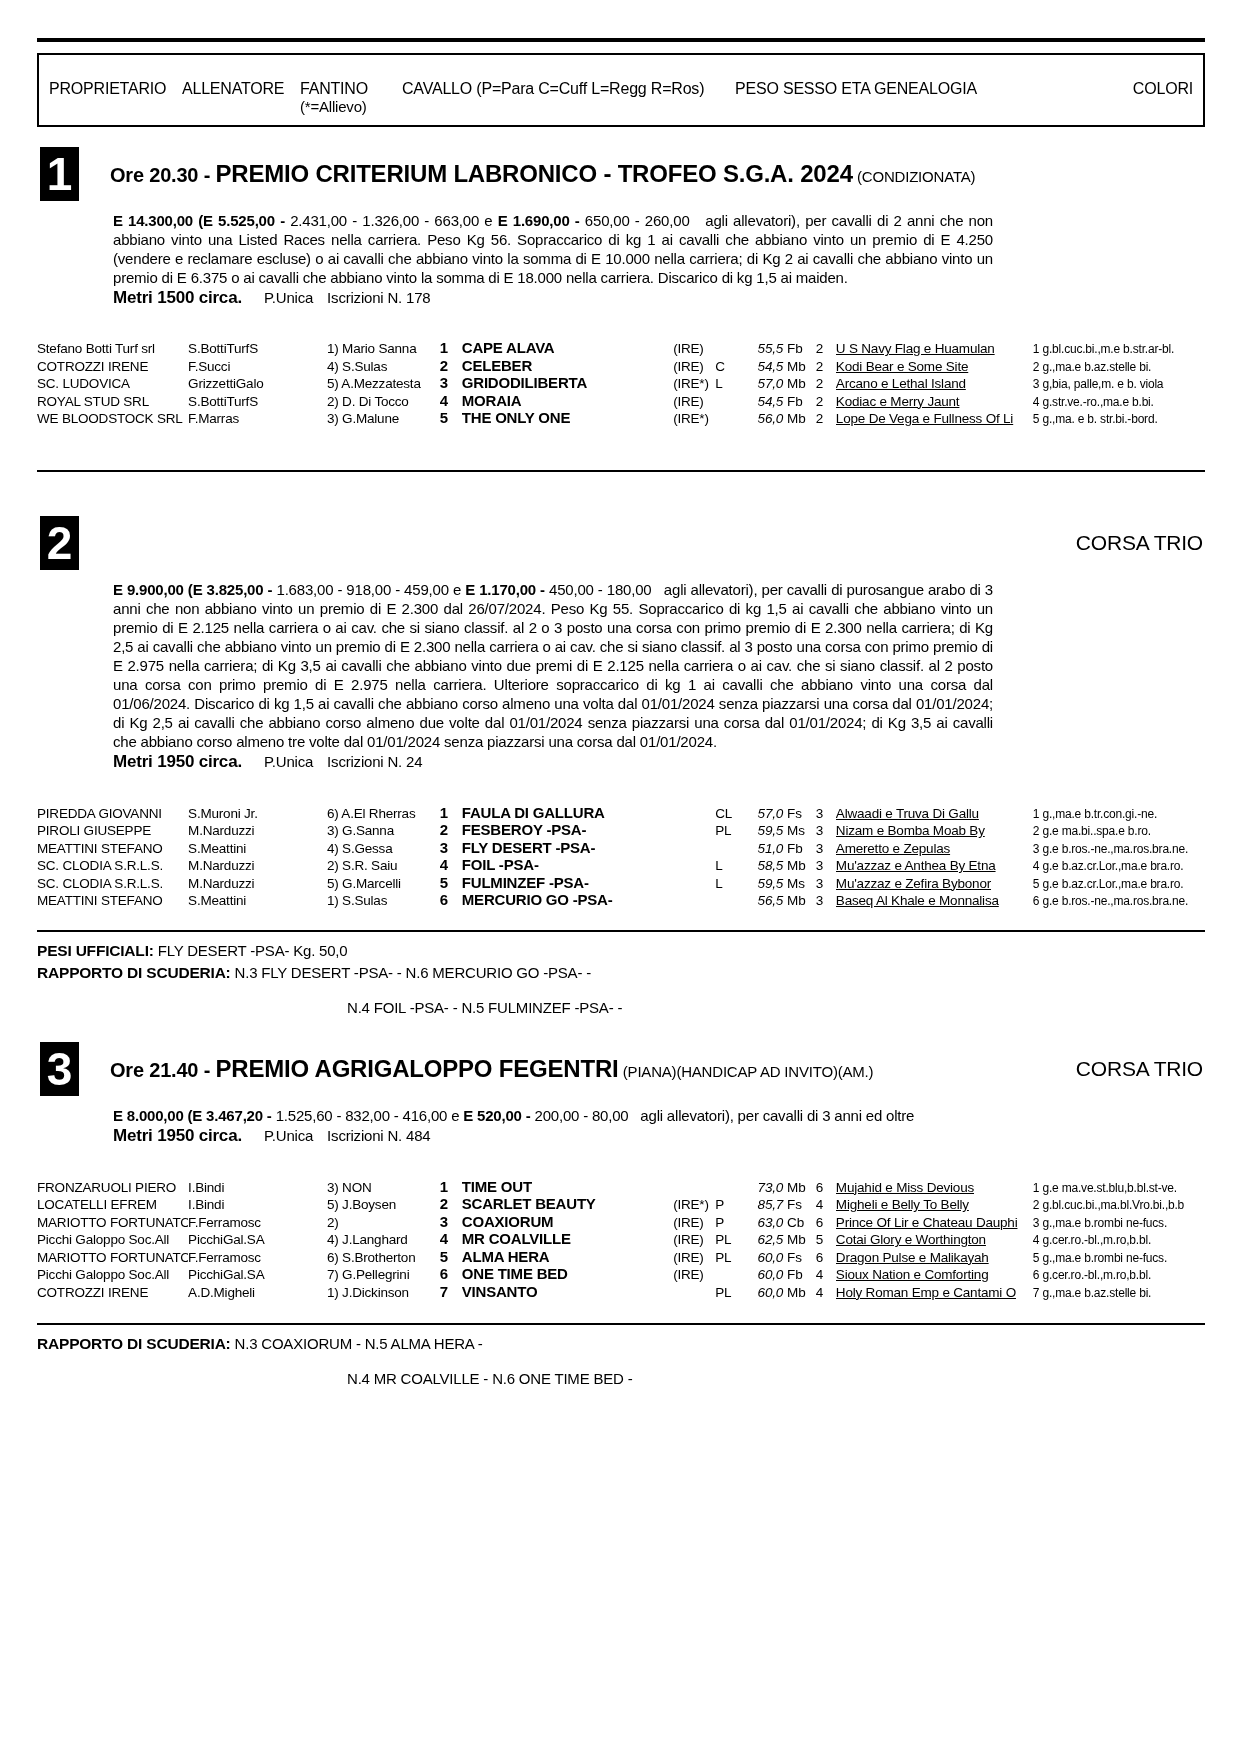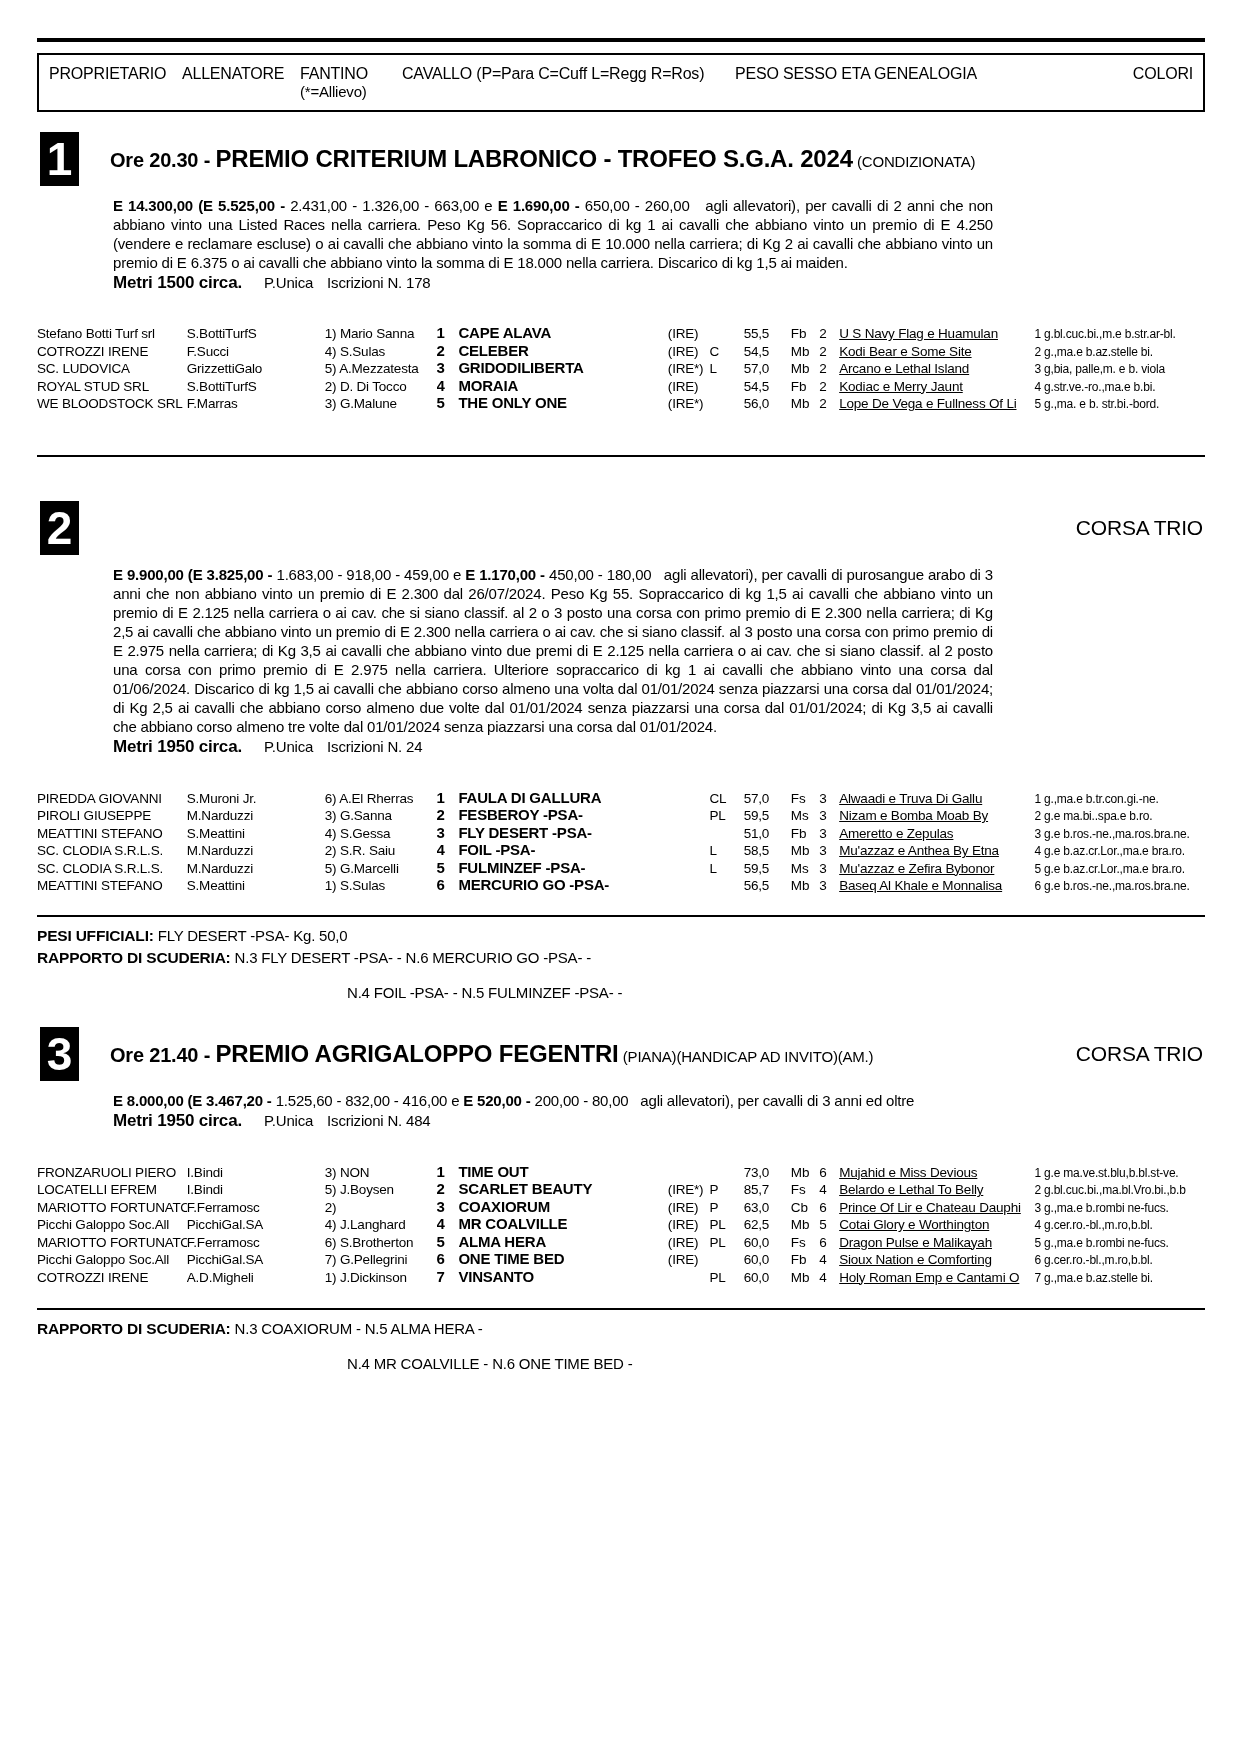--- a/index.html
+++ b/index.html
@@ -13,21 +13,21 @@
   }
   .page{padding:38px 36px 0 37px;}
 
   .topline{height:4px;background:#000;}
 
   .legend-box{
     border:2px solid #000;
     margin-top:11px;
     display:flex;
     align-items:flex-start;
-    padding:10px 10px 10px 10px;
+    padding:25px 10px 10px 10px;
     font-size:16px;
   }
   .legend-box .lg{white-space:nowrap;}
   .lg-prop{width:133px;}
   .lg-alle{width:118px;}
   .lg-fant{width:102px;}
   .lg-cav{width:333px;}
   .lg-peso{width:272px;}
   .lg-col{margin-left:auto;text-align:right;}
   .lg-fant .sub{display:block;font-size:15px;}
@@ -56,21 +56,21 @@
   .entries{margin-top:33px;width:1168px;}
   .entry-row{display:flex;align-items:baseline;line-height:16.5px;font-size:13.5px;}
   .cell{display:block;white-space:nowrap;overflow:hidden;}
   .c-owner{width:158px;}
   .c-trainer{width:95px;}
   .c-jockey{width:118px;margin-left:48px;}
   .c-num{width:23px;font-weight:bold;font-size:15px;}
   .c-horse{width:221px;font-weight:bold;font-size:15px;}
   .c-country{width:44px;}
   .c-gear{width:36px;}
-  .c-weight{width:35px;text-align:left;padding-right:14px;}
+  .c-weight{width:35px;text-align:right;padding-right:4px;font-style:italic;}
   .c-sex{width:30px;}
   .c-age{width:21px;}
   .c-gen{width:206px;text-decoration:underline;}
   .c-col{width:180px;font-size:12px;}
 
   .hr{border:0;border-top:2px solid #000;margin:0;width:1168px;}
   .hr1{margin-top:42px;}
   .hr2{margin-top:20px;}
   .hr3{margin-top:22px;}
 
@@ -332,21 +332,21 @@
           <span class="cell c-owner">LOCATELLI EFREM</span>
           <span class="cell c-trainer">I.Bindi</span>
           <span class="cell c-jockey">5) J.Boysen</span>
           <span class="cell c-num">2</span>
           <span class="cell c-horse">SCARLET BEAUTY</span>
           <span class="cell c-country">(IRE*)</span>
           <span class="cell c-gear">P</span>
           <span class="cell c-weight">85,7</span>
           <span class="cell c-sex">Fs</span>
           <span class="cell c-age">4</span>
-          <span class="cell c-gen">Belardo e Lethal To Belly</span>
+          <span class="cell c-gen">Migheli e Belly To Belly</span>
           <span class="cell c-col">2 g.bl.cuc.bi.,ma.bl.Vro.bi.,b.b</span>
         </div>
         <div class="entry-row">
           <span class="cell c-owner">MARIOTTO FORTUNATO</span>
           <span class="cell c-trainer">F.Ferramosc</span>
           <span class="cell c-jockey">2)</span>
           <span class="cell c-num">3</span>
           <span class="cell c-horse">COAXIORUM</span>
           <span class="cell c-country">(IRE)</span>
           <span class="cell c-gear">P</span>

